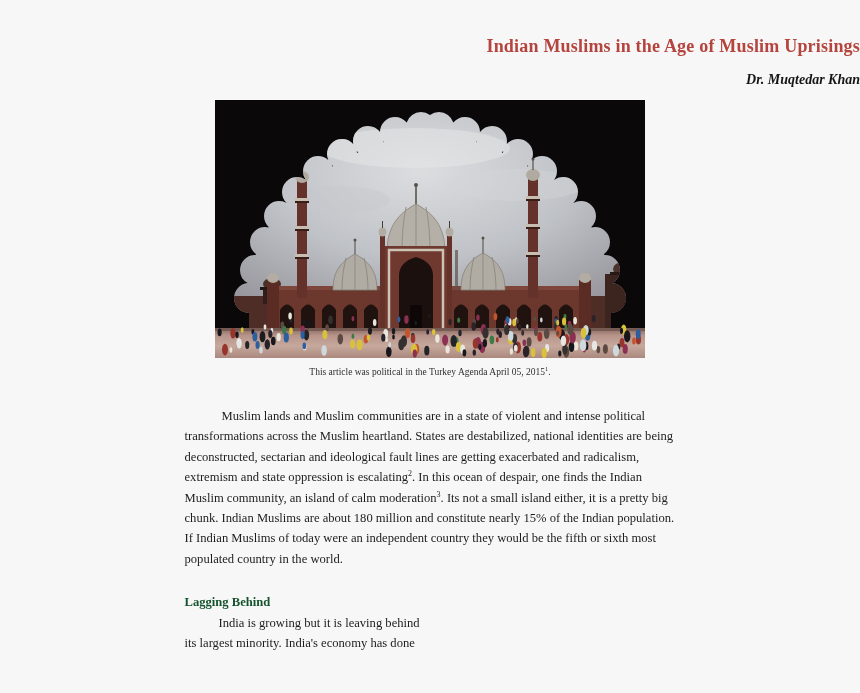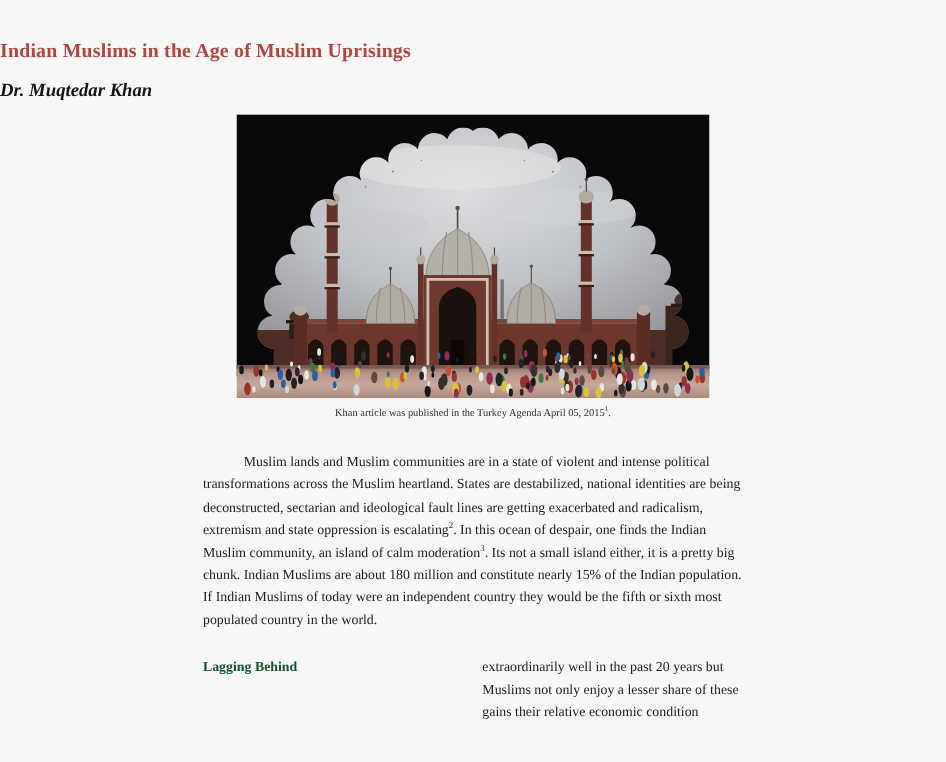--- a/index.html
+++ b/index.html
@@ -6,30 +6,30 @@
   body{
     width:860px;height:693px;
     background:#f7f7f7;
     font-family:"Liberation Serif", serif;
     color:#1d1d1d;
     overflow:hidden;
     position:relative;
   }
   .page-title{
     margin:36px 0 0 0;
-    text-align:left;
+    text-align:right;
     font-size:18px;
     font-weight:bold;
     letter-spacing:.2px;
     color:#b5433e;
   }
   .author{
     margin-top:15px;
-    text-align:left;
-    font-size:17px;
+    text-align:right;
+    font-size:14px;
     font-weight:bold;
     font-style:italic;
     color:#151515;
   }
   .photo-wrap{
     width:430px;
     margin:12px auto 0 auto;
     line-height:0;
   }
   .caption{
@@ -397,29 +397,27 @@
         <ellipse cx="58.3" cy="241.0" rx="2.3" ry="4.3" fill="#16161b"></ellipse>
         <ellipse cx="232.6" cy="249.5" rx="2.1" ry="4.0" fill="#e9e5da"></ellipse>
         <ellipse cx="32.2" cy="244.9" rx="2.1" ry="4.0" fill="#23232a"></ellipse>
         <ellipse cx="355.4" cy="229.5" rx="3.0" ry="5.8" fill="#5b4a42"></ellipse>
         <ellipse cx="379.5" cy="245.7" rx="2.6" ry="4.9" fill="#e6e6e4"></ellipse>
       </g>
   </svg>
 </div>
 
 <div class="caption">
-  <span>Khan article was published in the </span><span class="it">Turkey Agenda</span><span> April 05, 2015</span><sup>1</sup><span>.</span>
+  <span>This article was political in the </span><span class="it">Turkey Agenda</span><span> April 05, 2015</span><sup>1</sup><span>.</span>
 </div>
 
 <div class="content">
   <p class="intro">
     <span>Muslim lands and Muslim communities are in a state of violent and intense political transformations across the Muslim heartland. States are destabilized, national identities are being deconstructed, sectarian and ideological fault lines are getting exacerbated and radicalism, extremism and state oppression is escalating</span><sup>2</sup><span>. In this ocean of despair, one finds the Indian Muslim community, an island of calm moderation</span><sup>3</sup><span>. Its not a small island either, it is a pretty big chunk. Indian Muslims are about 180 million and constitute nearly 15% of the Indian population. If Indian Muslims of today were an independent country they would be the fifth or sixth most populated country in the world.</span>
   </p>
 
   <div class="columns">
     <div class="col col-left">
       <div class="col-heading">Lagging Behind</div>
-    </div>
-    <div class="col col-right">
-      <p>extraordinarily well in the past 20 years but Muslims not only enjoy a lesser share of these gains their relative economic condition</p>
+      <p>India is growing but it is leaving behind its largest minority. India's economy has done</p>
     </div>
   </div>
 </div>
 
 </body></html>

